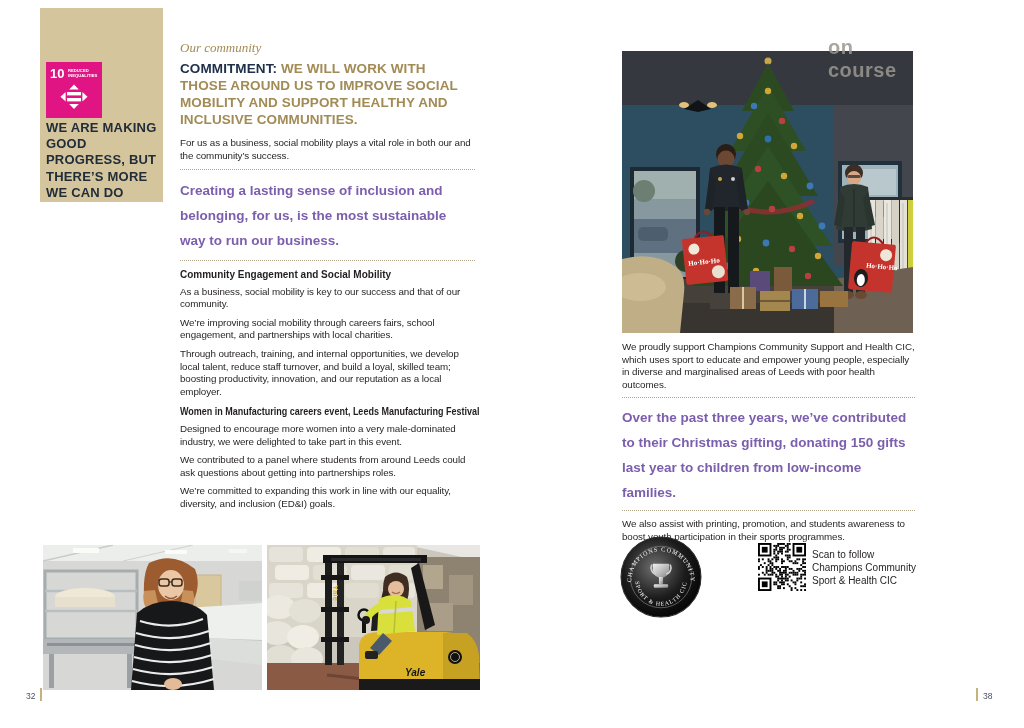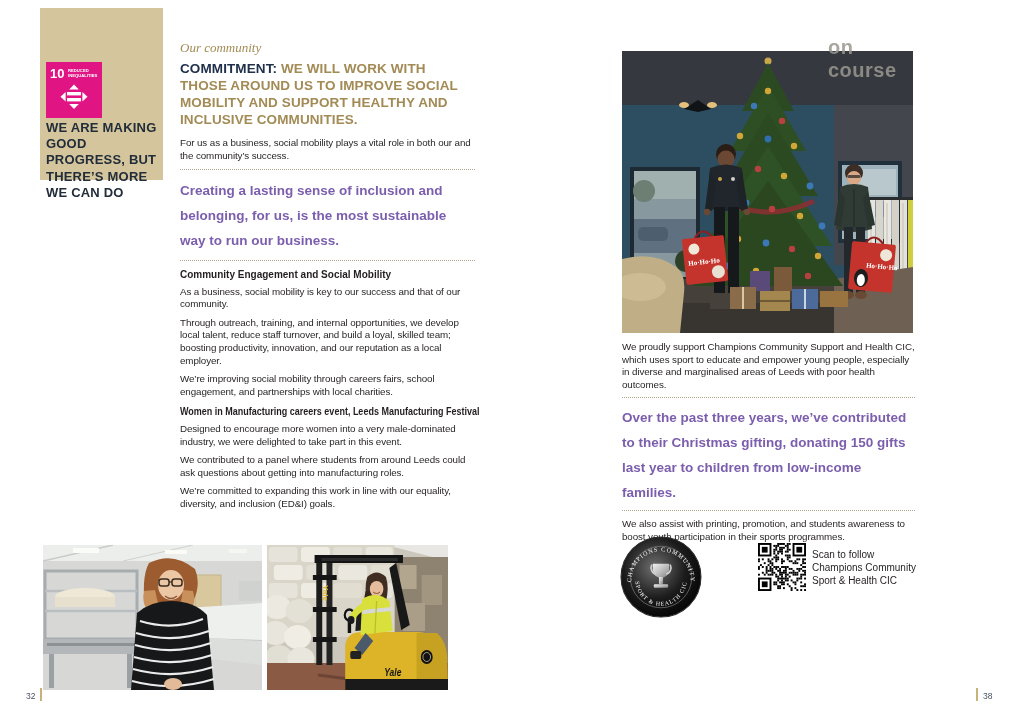--- a/index.html
+++ b/index.html
@@ -1,20 +1,20 @@
 <!DOCTYPE html>
 <html><head>
 <meta charset="utf-8">
 <style>
   html,body{margin:0;padding:0;background:#ffffff;}
   #spread{position:relative;width:1024px;height:728px;background:#ffffff;overflow:hidden;
           font-family:"Liberation Sans",sans-serif;color:#2a2627;}
 
   
-  .sidebar{position:absolute;left:40px;top:8px;width:123px;height:172px;background:#d4c59c;}
+  .sidebar{position:absolute;left:40px;top:8px;width:123px;height:194px;background:#d4c59c;}
   .sdg-icon{position:absolute;left:6px;top:54px;width:56px;height:56px;display:block;}
   .sidebar-headline{position:absolute;left:6px;top:112px;width:114px;
       font-weight:bold;font-size:13px;line-height:16.2px;color:#222d3a;letter-spacing:.2px;}
 
   
   .col-left{position:absolute;left:180px;top:40px;width:295px;}
   .eyebrow{font-family:"Liberation Serif",serif;font-style:italic;font-size:13px;
       color:#a28b55;margin:0 0 4px 0;}
   .commit{font-weight:bold;font-size:13.5px;line-height:17px;letter-spacing:.1px;margin:0 0 9px 0;}
   .commit .navy{color:#20304a;}
@@ -22,21 +22,21 @@
   p.body{font-size:9.8px;line-height:12.6px;letter-spacing:-.1px;margin:0 0 6px 0;color:#2a2627;}
   .dotsep{border-top:1px dotted #b3a88e;height:0;margin:7px 0 8px 0;}
   .pullquote{font-weight:bold;font-size:13.5px;line-height:25px;color:#7b5ead;margin:2px 0 3px 0;}
   h4.subhead{font-size:10px;line-height:12.5px;margin:8px 0 4px 0;color:#231f20;}
   h4.subhead.tight{white-space:nowrap;transform:scaleX(.9);transform-origin:0 50%;}
 
   
   .photo{position:absolute;display:block;}
   .photo svg{display:block;width:100%;height:100%;}
   .photo-striped{left:43px;top:545px;width:219px;height:145px;}
-  .photo-forklift{left:267px;top:545px;width:181px;height:145px;}
+  .photo-forklift{left:267px;top:545px;width:213px;height:145px;}
   .photo-christmas{left:622px;top:51px;width:291px;height:282px;}
 
   
   .overlay-oncourse{position:absolute;top:36px;left:828px;width:90px;z-index:3;
       font-size:20px;font-weight:bold;letter-spacing:.5px;color:#9a978f;opacity:.85;}
   .col-right{position:absolute;left:622px;top:341px;width:293px;}
   h3.champ{font-size:11.5px;line-height:14px;margin:0 0 7px 0;color:#231f20;}
   .col-right .dotsep{margin:5px 0 7px 0;}
 
   .logo-row{position:absolute;left:620px;top:536px;width:300px;height:90px;}
@@ -79,26 +79,26 @@
   <div class="col-left">
     <p class="eyebrow">Our community</p>
     <h2 class="commit"><span class="navy">COMMITMENT:</span><span class="gold"> WE WILL WORK WITH THOSE AROUND US TO IMPROVE SOCIAL MOBILITY AND SUPPORT HEALTHY AND INCLUSIVE COMMUNITIES.</span></h2>
     <p class="body">For us as a business, social mobility plays a vital role in both our and the community’s success.</p>
     <div class="dotsep"></div>
     <p class="pullquote">Creating a lasting sense of inclusion and belonging, for us, is the most sustainable way to run our business.</p>
     <div class="dotsep"></div>
 
     <h4 class="subhead">Community Engagement and Social Mobility</h4>
     <p class="body">As a business, social mobility is key to our success and that of our community.</p>
+    <p class="body">We’re improving social mobility through careers fairs, school engagement, and partnerships with local charities.</p>
     <p class="body">Through outreach, training, and internal opportunities, we develop local talent, reduce staff turnover, and build a loyal, skilled team; boosting productivity, innovation, and our reputation as a local employer.</p>
-    <p class="body">We’re improving social mobility through careers fairs, school engagement, and partnerships with local charities.</p>
 
     <h4 class="subhead tight">Women in Manufacturing careers event, Leeds Manufacturing Festival</h4>
     <p class="body">Designed to encourage more women into a very male-dominated industry, we were delighted to take part in this event.</p>
-    <p class="body">We contributed to a panel where students from around Leeds could ask questions about getting into manufacturing roles.</p>
+    <p class="body">We contributed to a panel where students from around Leeds could ask questions about getting into partnerships roles.</p>
     <p class="body">We’re committed to expanding this work in line with our equality, diversity, and inclusion (ED&amp;I) goals.</p>
   </div>
 
   <div class="photo photo-striped">
     <svg viewBox="0 0 219 145" preserveAspectRatio="none">
       <rect width="219" height="145" fill="#d7d8d6"></rect>
       <g>
         <rect width="219" height="16" fill="#eceeec"></rect>
         <line x1="0" y1="16" x2="70" y2="0" stroke="#c9cbc9" stroke-width="1.5"></line>
         <line x1="80" y1="16" x2="150" y2="0" stroke="#cfd1cf" stroke-width="1"></line>

